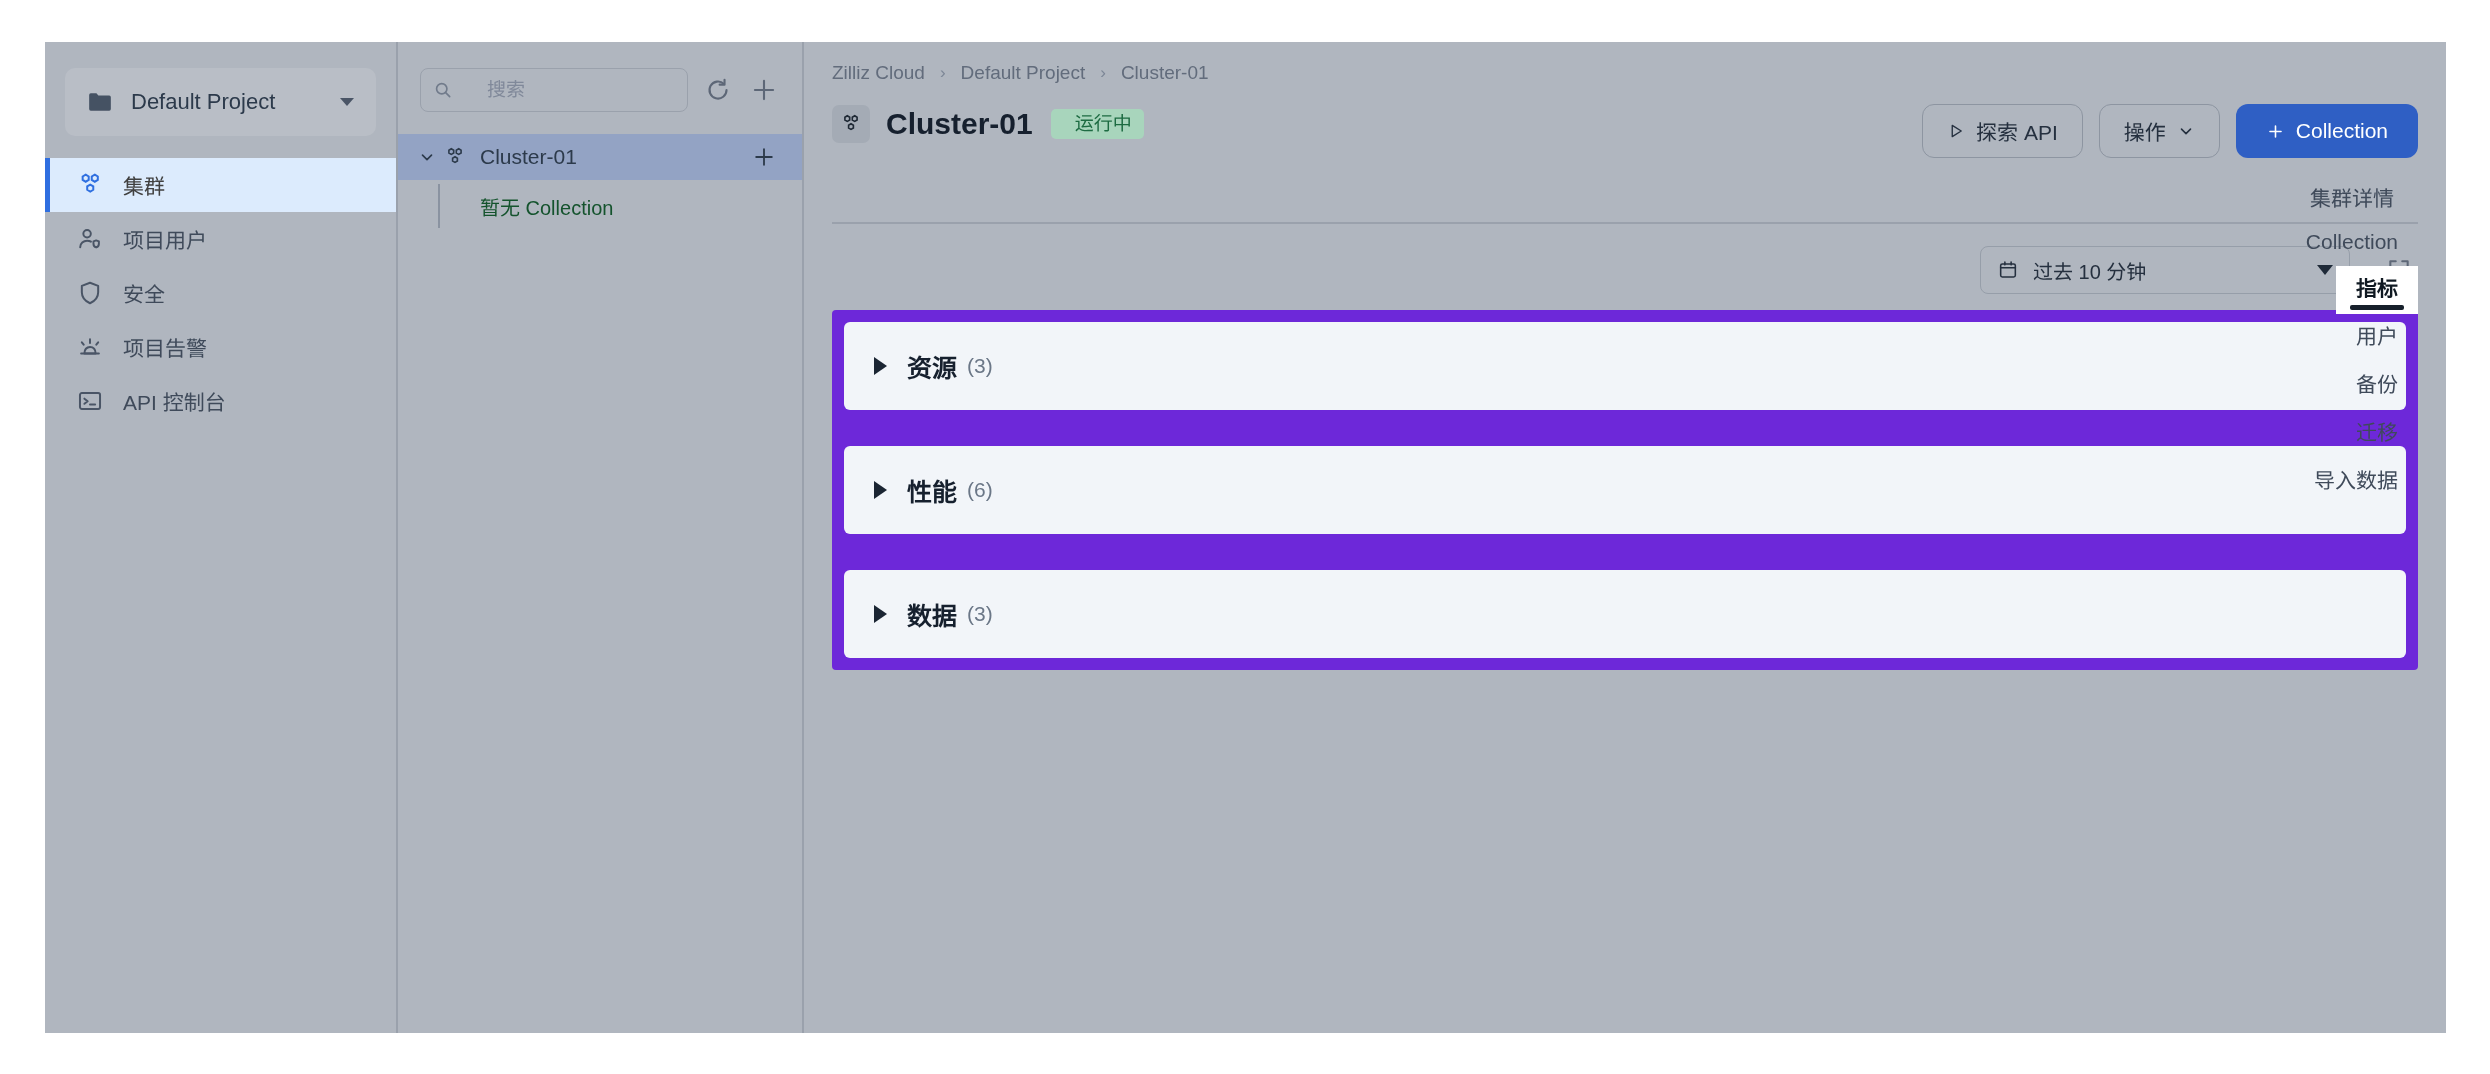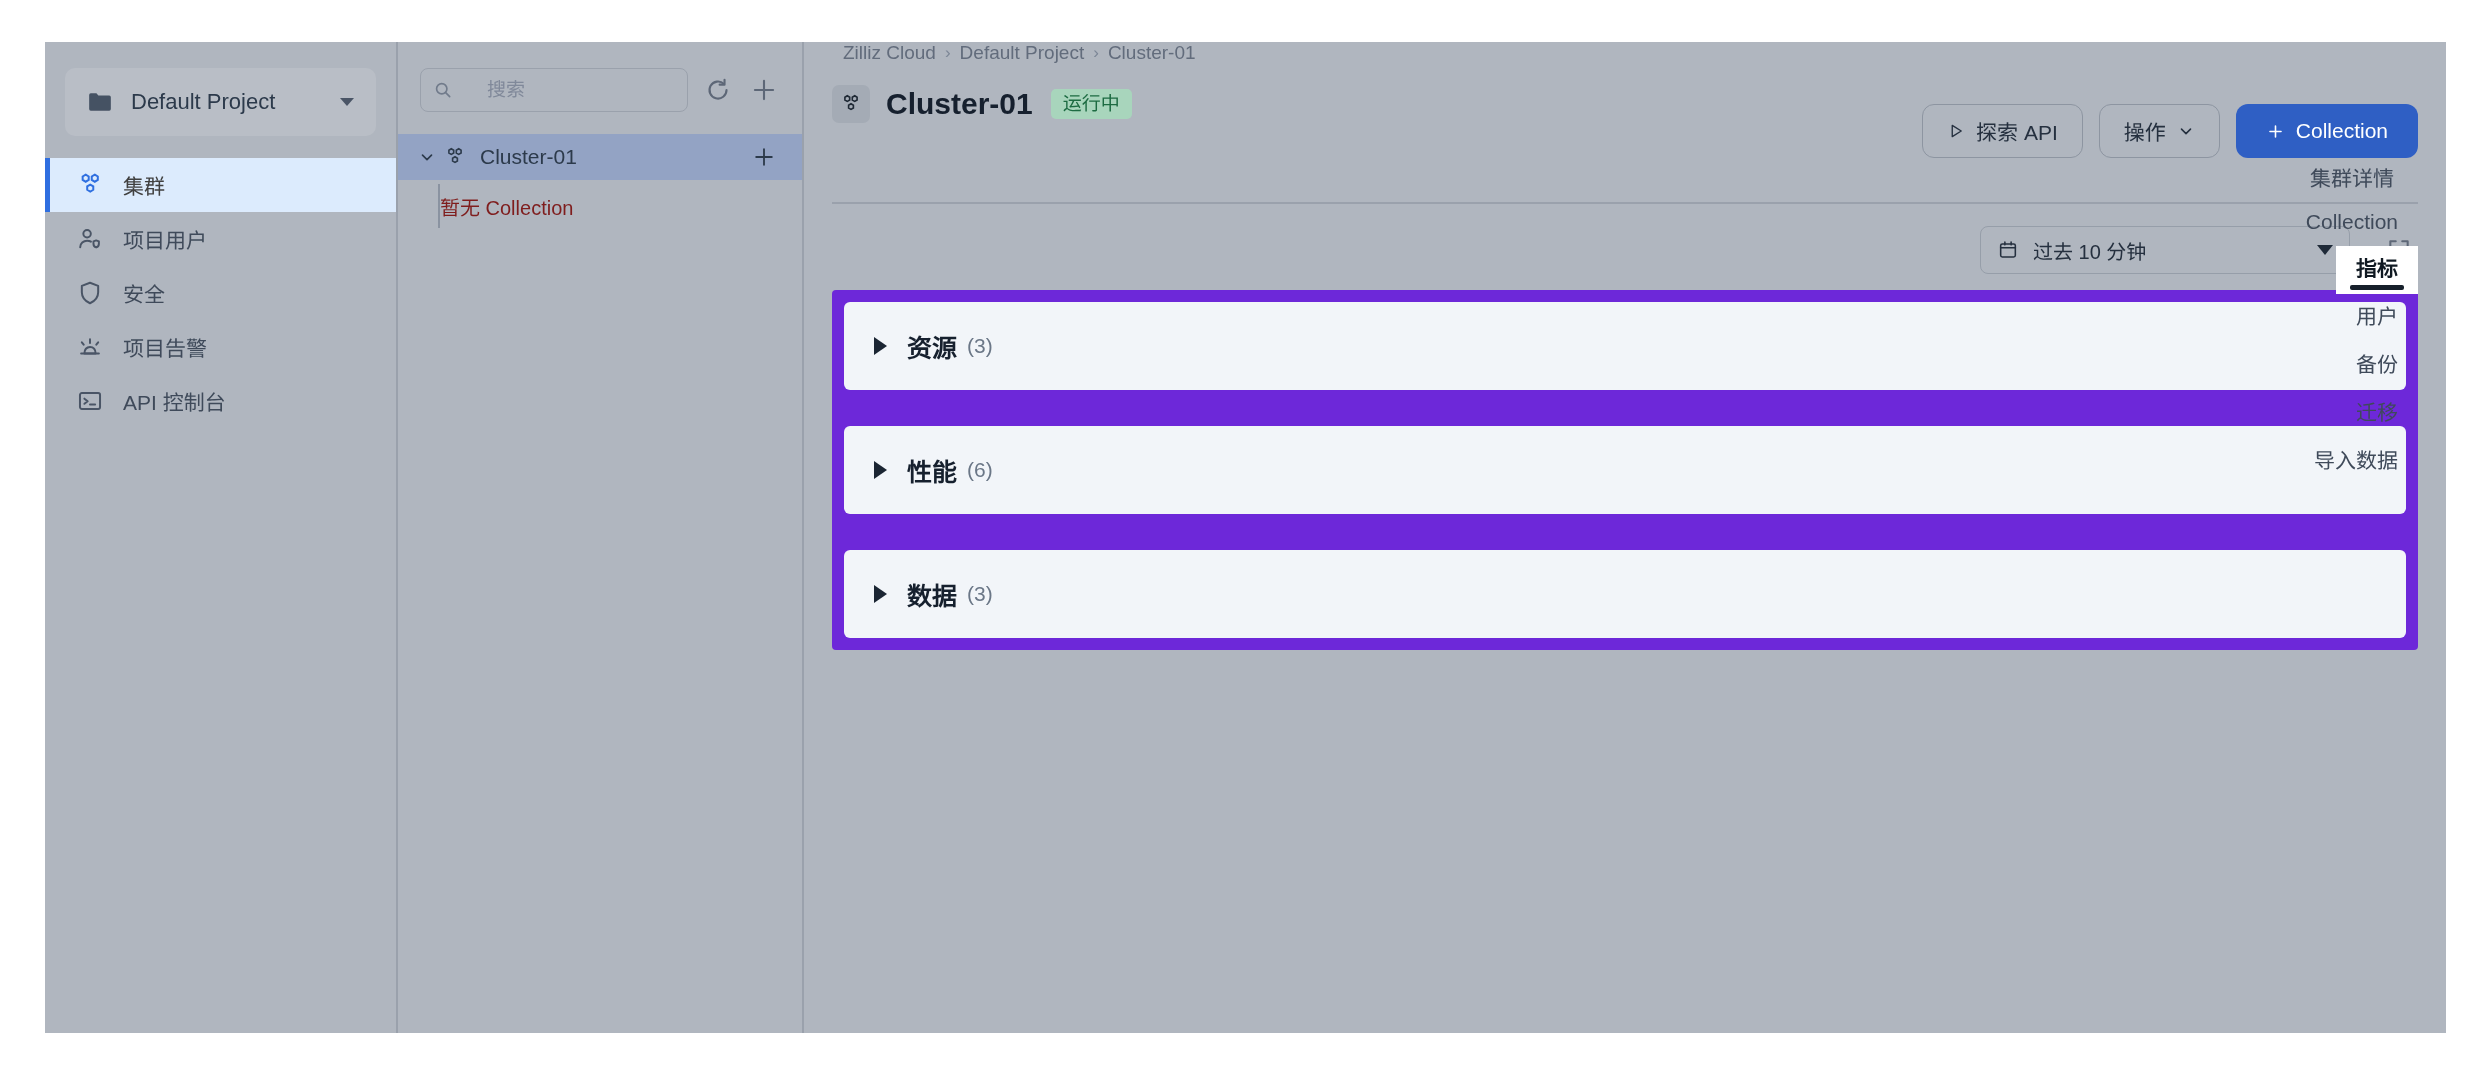--- a/index.html
+++ b/index.html
@@ -185,41 +185,42 @@
     padding-left: 40px;
   }
   .tree-child .guide-line {
     width: 2px;
     align-self: stretch;
     background: #8a93a1;
     margin: 4px 0;
     flex: 0 0 2px;
   }
   .tree-child .child-label {
+    margin-left: 40px;
     font-size: 20px;
-    color: #7f1d1d;
+    color: #14532d;
     white-space: nowrap;
   }
 
   
   .main {
     flex: 1 1 auto;
     position: relative;
     background: #b0b6bf;
     padding: 0 28px;
     min-width: 0;
   }
 
   .breadcrumb {
     display: flex;
     align-items: center;
+    padding-top: 20px;
     font-size: 19px;
     color: #626c7c;
-    gap: 9px;
-    margin-left: 11px;
+    gap: 15px;
   }
   .breadcrumb .crumb { white-space: nowrap; cursor: pointer; }
   .breadcrumb .crumb:last-child { cursor: default; }
   .breadcrumb .sep { color: #7c8696; font-size: 17px; }
 
   .title-row {
     display: flex;
     align-items: center;
     margin-top: 14px;
     height: 52px;
@@ -237,21 +238,21 @@
     font-weight: bold;
     color: #16202e;
     white-space: nowrap;
   }
   .status-pill {
     margin-left: 18px;
     background: #a8d5bc;
     color: #1d6b42;
     font-size: 19px;
     border-radius: 5px;
-    padding: 5px 12px 6px 12px;
+    padding: 5px 12px 6px 24px;
     line-height: 1;
     white-space: nowrap;
   }
 
   .header-actions {
     position: absolute;
     right: 28px;
     top: 62px;
     display: flex;
     align-items: center;

